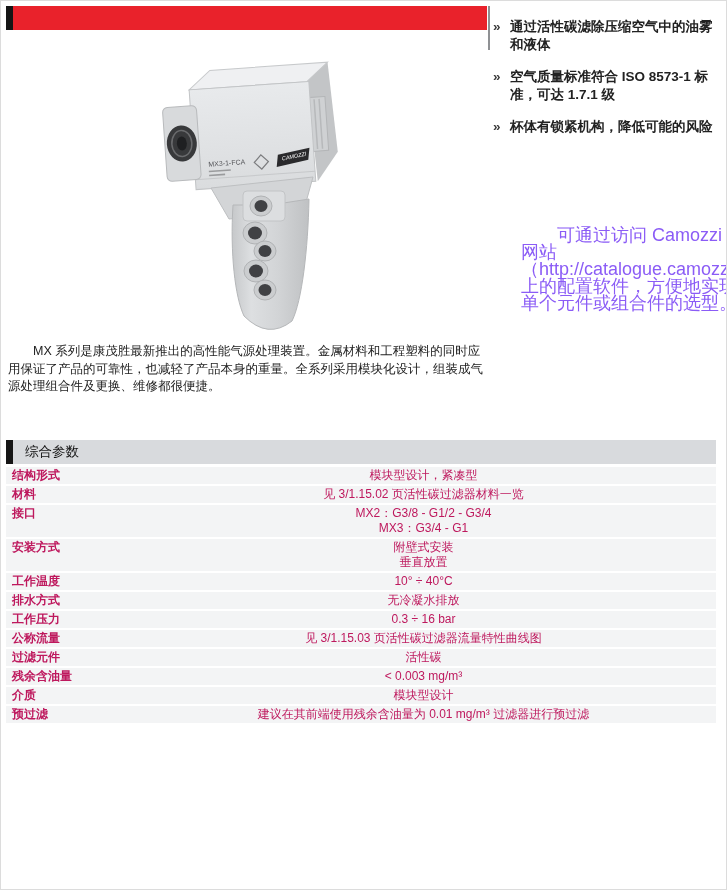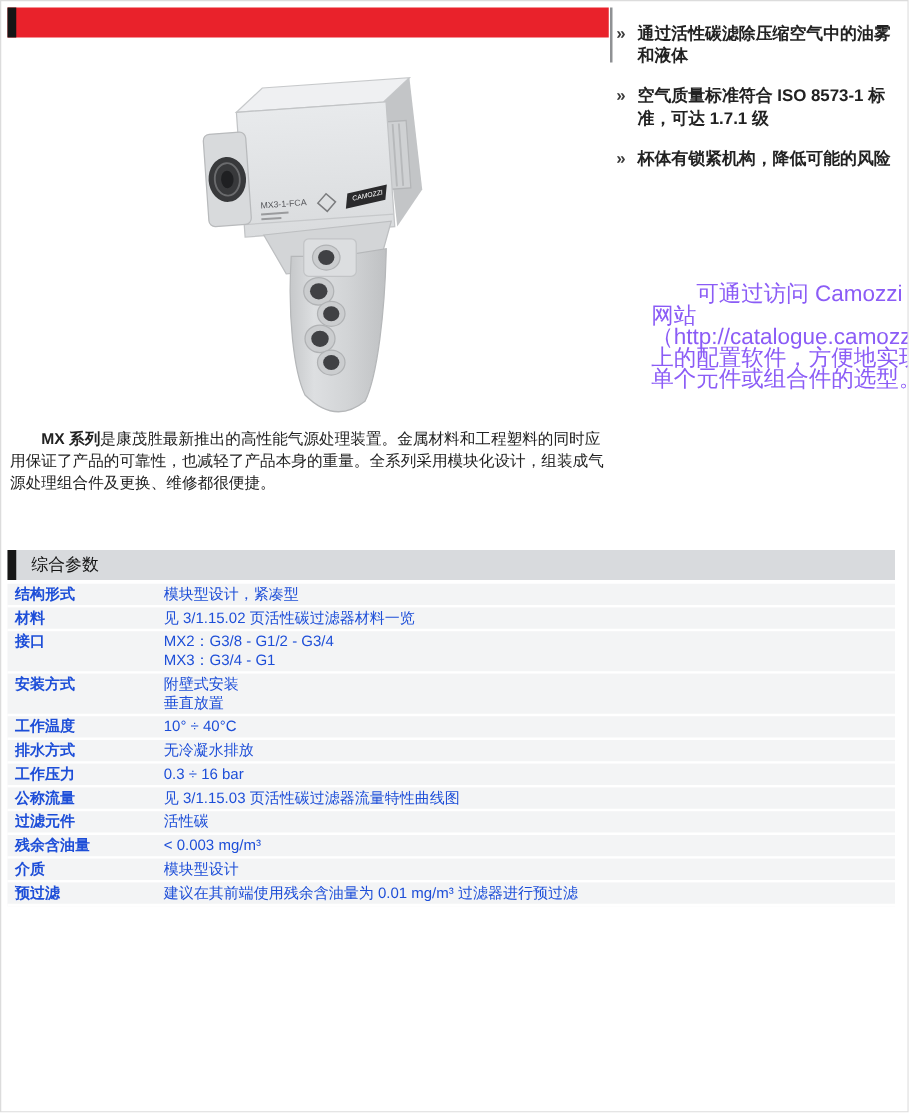--- a/index.html
+++ b/index.html
@@ -46,45 +46,45 @@
   .product-figure{
     position:absolute;left:150px;top:52px;width:312px;height:288px;
   }
 
   
   .description{
     position:absolute;left:7px;top:342px;width:482px;
     font-size:12.5px;line-height:17.5px;color:#222;
     text-indent:2em;margin:0;
   }
-  .description .lead{font-weight:bold;}
+  .description .lead{font-weight:normal;}
 
   
   .section-header{
     position:absolute;left:5px;top:439px;width:710px;height:24px;
     background:#d8dadd;border-left:7px solid #161616;
     box-sizing:border-box;
     display:flex;align-items:center;
     font-size:13.5px;font-weight:normal;color:#141414;
     padding-left:12px;
   }
 
   
   .spec-table{
     position:absolute;left:5px;top:466px;width:710px;
-    font-size:12px;color:#1d4ed8;
+    font-size:12px;color:#be185d;
   }
   .spec-row{
     display:flex;background:#f3f4f5;border-bottom:2px solid #ffffff;
     padding:1px 0;
   }
   .spec-label{
     flex:0 0 119px;padding-left:6px;font-weight:bold;line-height:15px;
   }
-  .spec-value{flex:1;line-height:15px;}
+  .spec-value{flex:1;line-height:15px;text-align:center;}
 </style>
 </head>
 <body>
 
 <div class="page">
 
   <div class="red-bar">
     <div class="black-tab"></div>
   </div>
   <div class="v-divider"></div>

